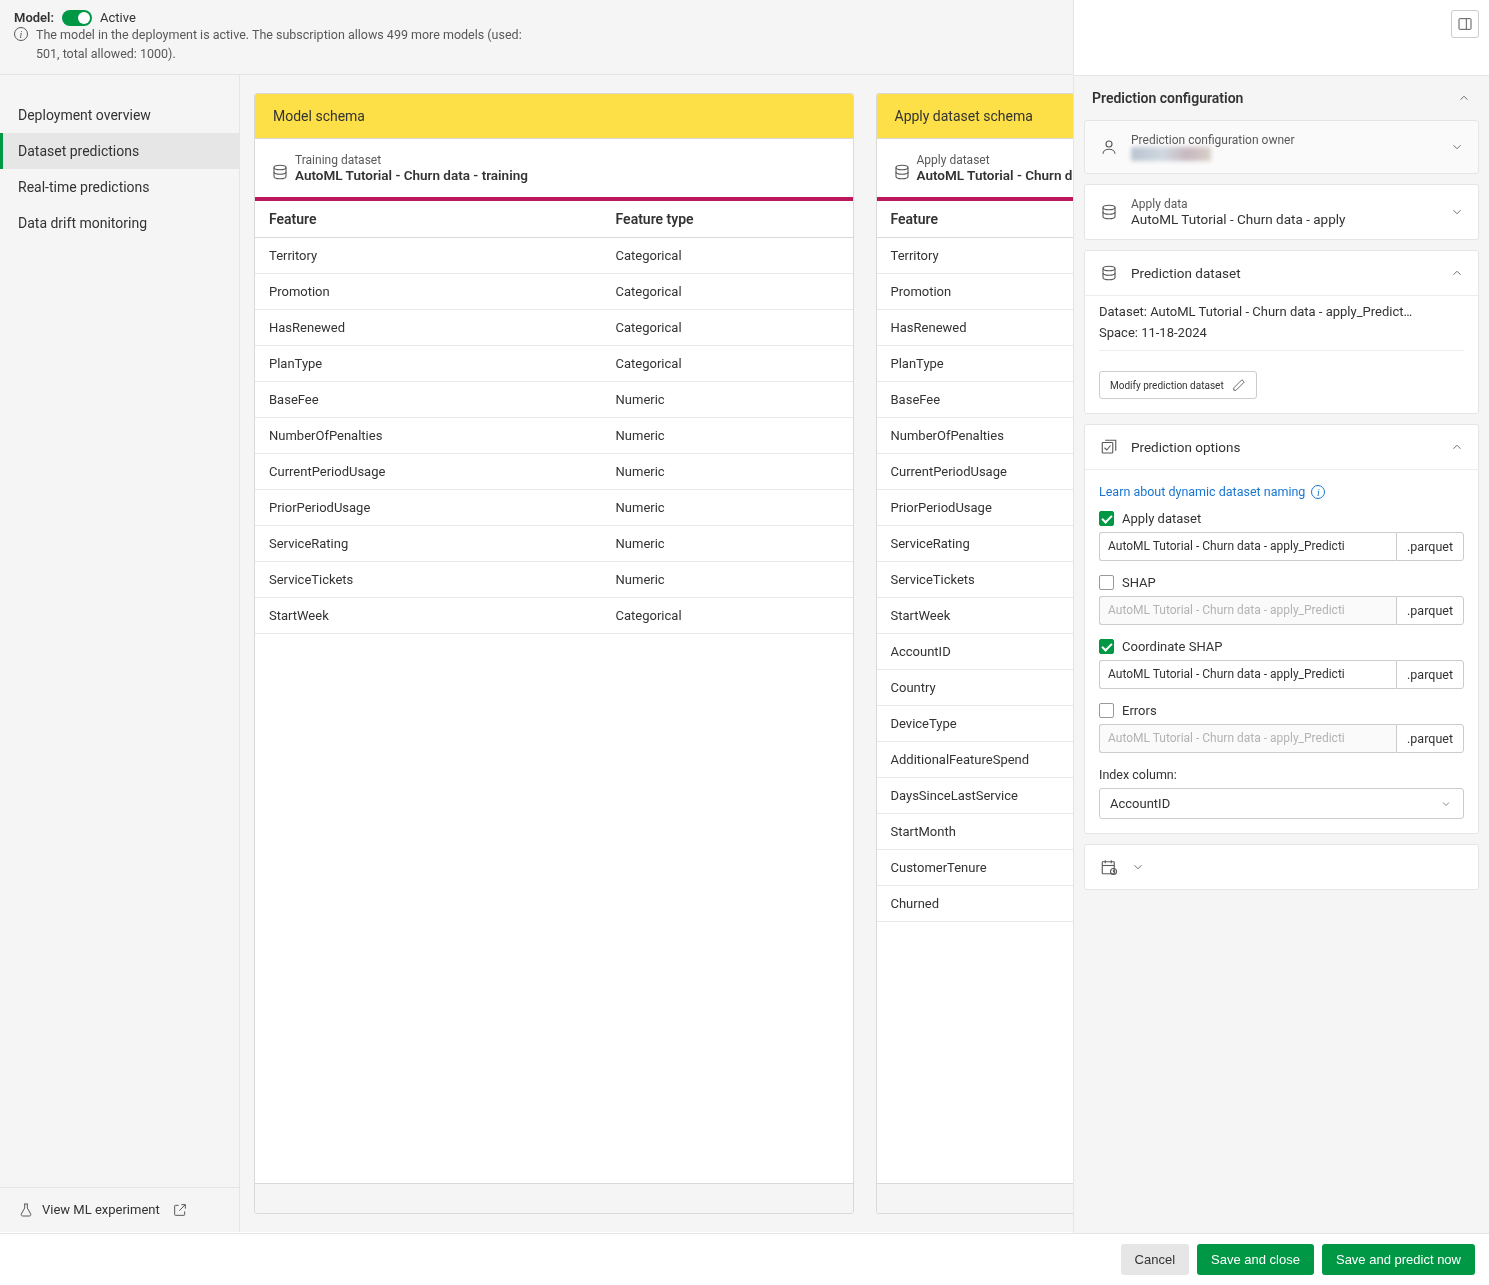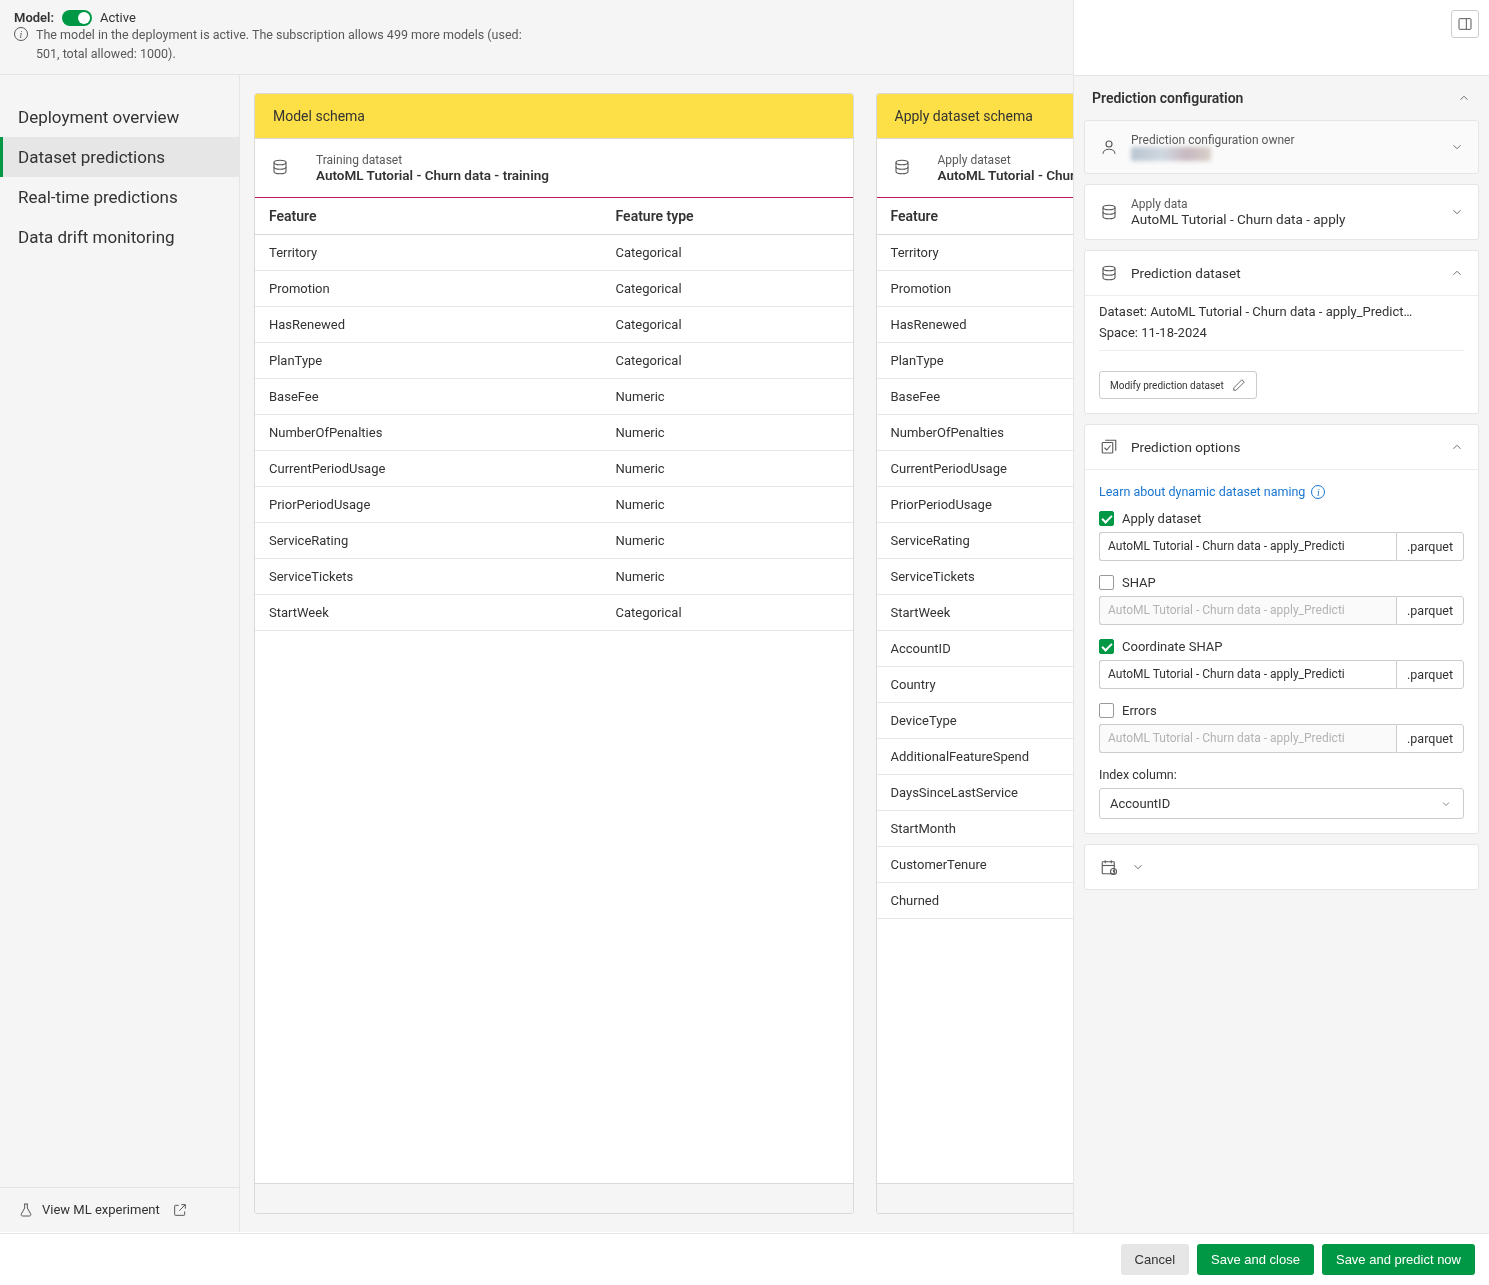--- a/index.html
+++ b/index.html
@@ -78,21 +78,21 @@
     width: 240px;
     background: #f5f5f5;
     border-right: 1px solid #e5e5e5;
     display: flex;
     flex-direction: column;
   }
   .sidebar-nav { flex: 1; padding-top: 22px;}
   .sidebar-item {
     padding: 10px 18px;
     cursor: pointer;
-    font-size: 17px;
+    font-size: 14px;
     color: #333;
   }
   .sidebar-item.active {
     background: #e6e6e6;
     border-left: 3px solid #009845;
     padding-left: 15px;
   }
   .sidebar-footer {
     padding: 14px 18px;
     border-top: 1px solid #e5e5e5;
@@ -129,24 +129,24 @@
   }
   .panel-header {
     padding: 14px 18px;
     font-weight: 400;
     font-size: 14px;
     border-bottom: 1px solid #d9d9d9;
     background: #fde047;
   }
   .dataset-header {
     display: flex;
-    align-items: center;
-    gap: 25px;
+    align-items: flex-end;
+    gap: 4px;
     padding: 14px 16px;
-    border-bottom: 1px solid #be185d;
+    border-bottom: 4px solid #be185d;
   }
   .db-icon {
     width: 20px;
     height: 20px;
     flex-shrink: 0;
   }
   .db-icon svg { width: 18px; height: 18px; }
   .dataset-meta { flex: 1; }
   .dataset-label { font-size: 12px; color: #595959; }
   .dataset-name { font-size: 13.5px; font-weight: 600; }

